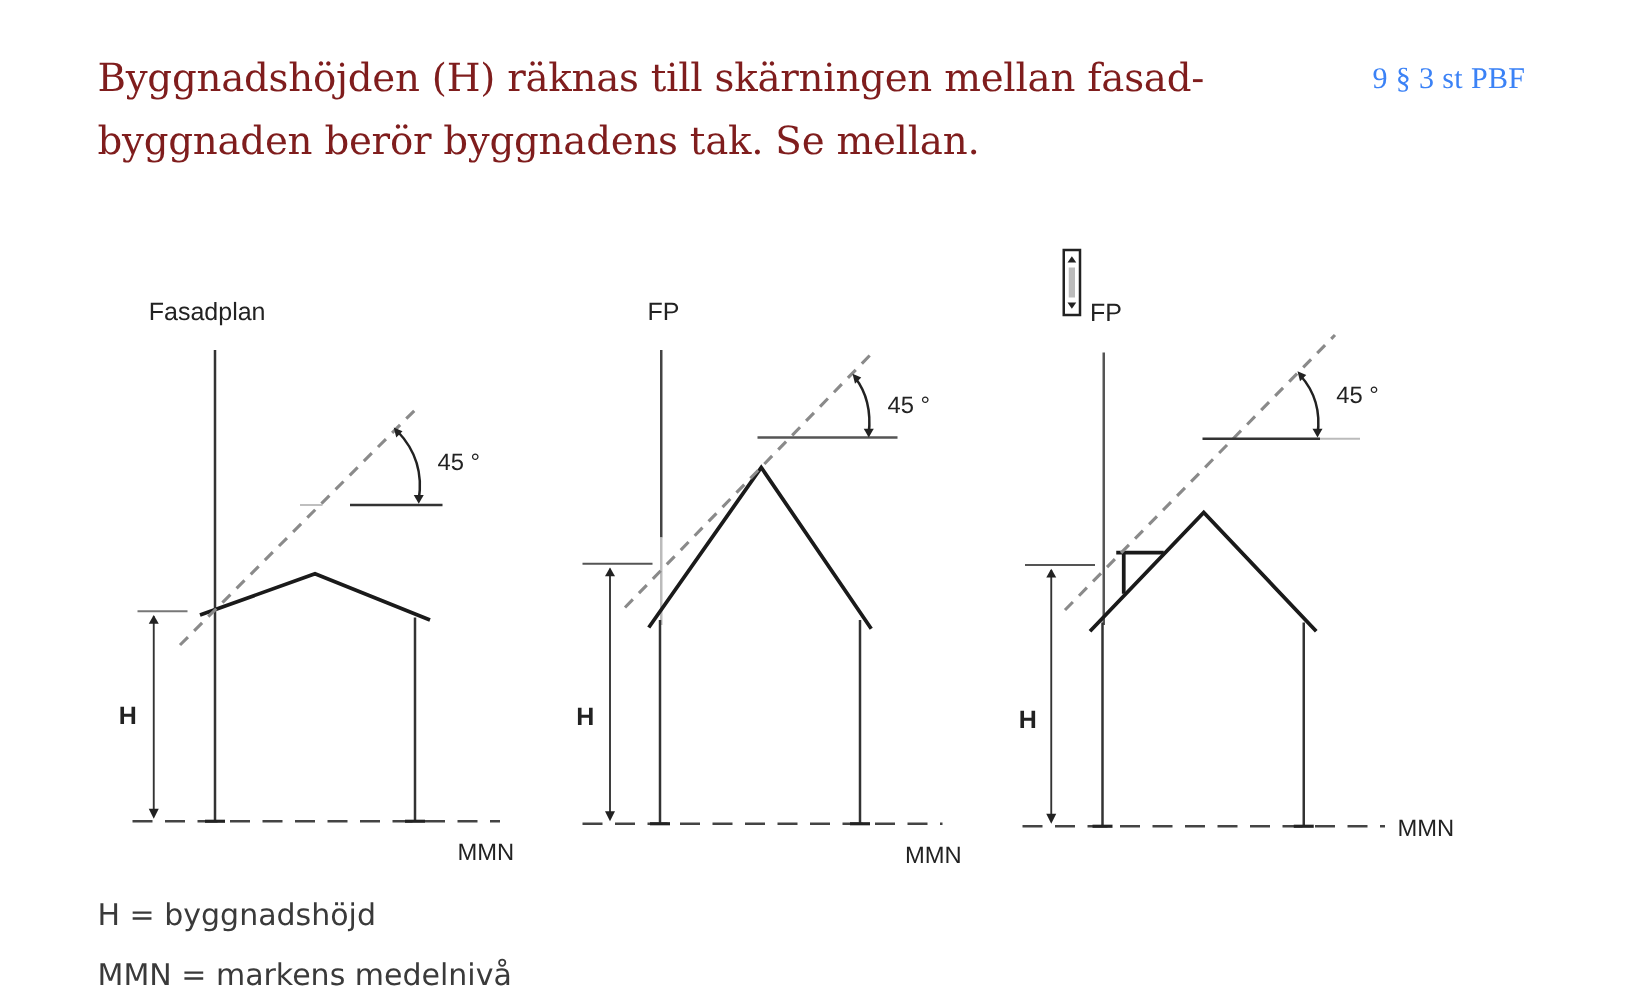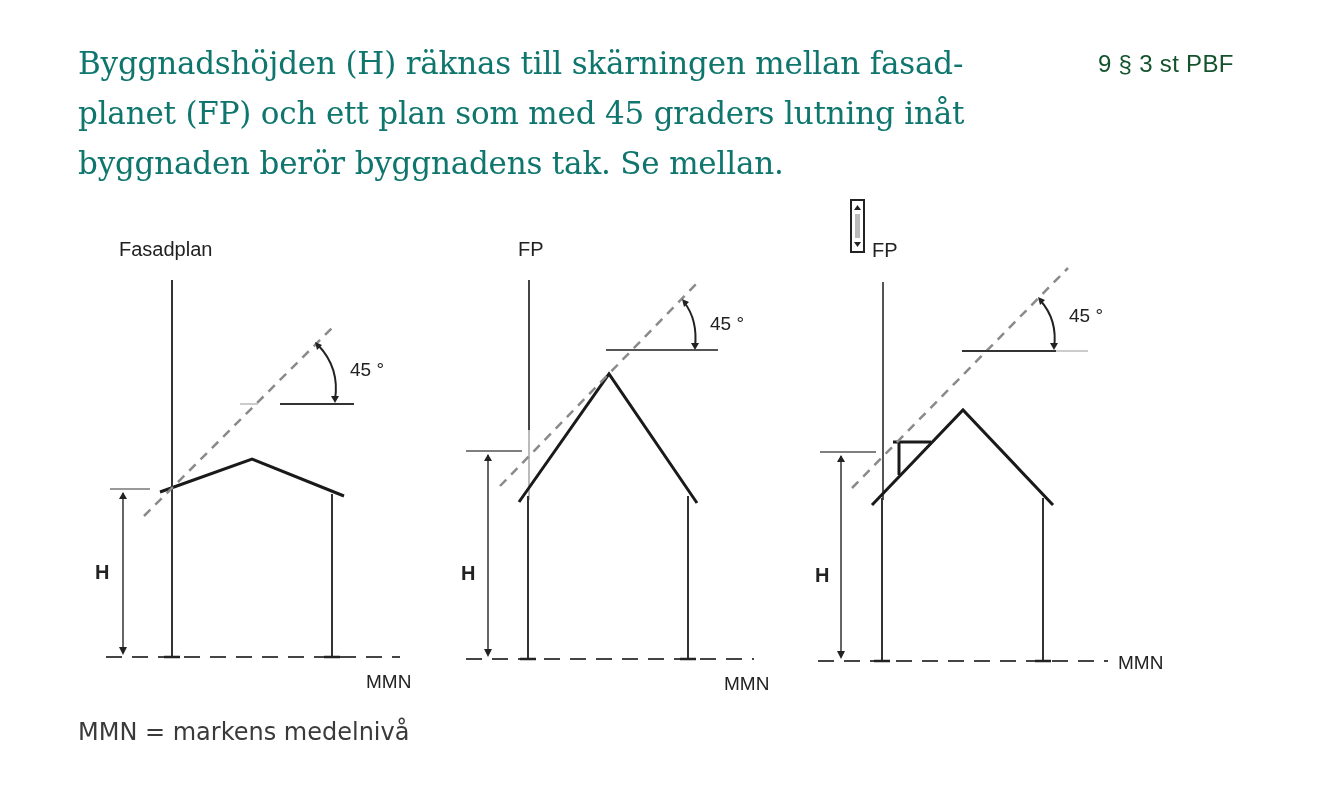--- a/index.html
+++ b/index.html
@@ -15,31 +15,31 @@
       color: #1a1a1a;
     }
     .body-text {
       position: absolute;
       left: 78px;
       top: 38px;
       width: 980px;
       font-family: "DejaVu Serif", "Liberation Serif", serif;
       font-size: 31px;
       line-height: 50px;
-      color: #0f766e;
+      color: #7f1d1d;
       letter-spacing: -0.2px;
     }
     .body-text .line { display: block; white-space: nowrap; }
     .ref {
       position: absolute;
       left: 1098px;
       top: 50px;
-      font-family: Liberation Sans, sans-serif;
+      font-family: Liberation Serif, serif;
       font-size: 24px;
-      color: #14532d;
+      color: #3b82f6;
       letter-spacing: 0.3px;
     }
     .figure {
       position: absolute;
       left: 0;
       top: 0;
       width: 1320px;
       height: 800px;
     }
     .figure text {
@@ -55,21 +55,20 @@
       color: #3a3a3a;
       line-height: 48px;
     }
     .legend .row { display: block; white-space: nowrap; }
   </style>
 </head>
 <body>
 
 <div class="body-text">
   <span class="line">Byggnadshöjden (H) räknas till skärningen mellan fasad-</span>
-  <span class="line">planet (FP) och ett plan som med 45 graders lutning inåt</span>
   <span class="line">byggnaden berör byggnadens tak. Se mellan.</span>
 </div>
 
 <div class="ref">9 § 3 st PBF</div>
 
 <svg class="figure" viewBox="0 0 1320 800" xmlns="http://www.w3.org/2000/svg">
 
   <g>
     <text x="119" y="256" font-size="20">Fasadplan</text>
 
@@ -168,14 +167,15 @@
     <text x="815" y="582" font-size="20" font-weight="bold">H</text>
 
     <line x1="818" y1="661" x2="1108" y2="661" stroke="#444" stroke-width="2" stroke-dasharray="16,10"></line>
     <line x1="874" y1="661" x2="890" y2="661" stroke="#222" stroke-width="2.5"></line>
     <line x1="1035" y1="661" x2="1051" y2="661" stroke="#222" stroke-width="2.5"></line>
     <text x="1118" y="669" font-size="19">MMN</text>
   </g>
 </svg>
 
 <div class="legend">
+  <span class="row">H = byggnadshöjd</span>
   <span class="row">MMN = markens medelnivå</span>
 </div>
 
 </body></html>

